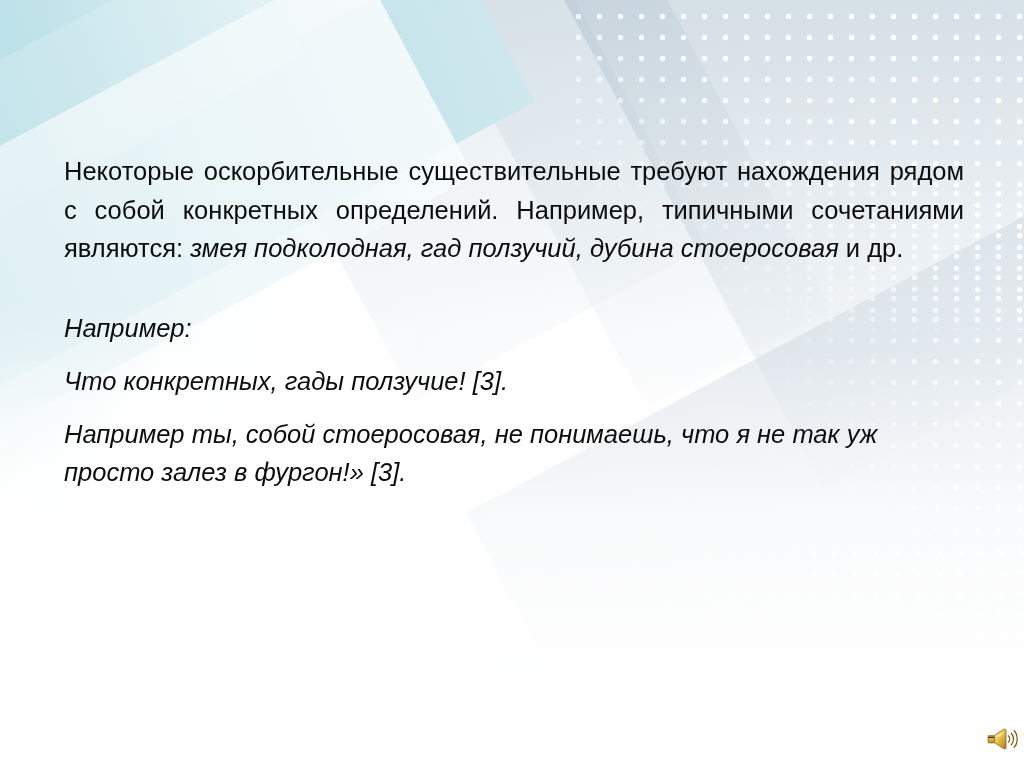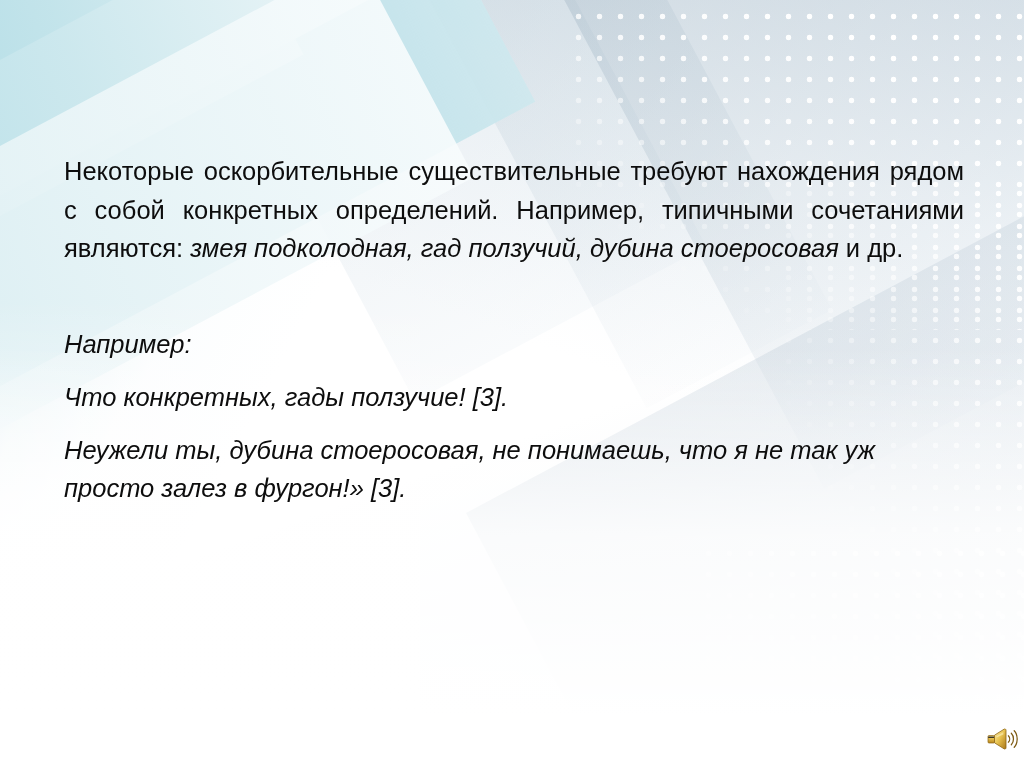--- a/index.html
+++ b/index.html
@@ -186,21 +186,21 @@
   }
 
   #para-intro {
     text-align: justify;
     text-justify: inter-word;
     margin: 0;
   }
   #para-intro .ital { font-style: italic; }
 
   #examples {
-    margin-top: 57px;
+    margin-top: 41px;
   }
   .example-line {
     font-style: italic;
     color: #0d0d0d;
     font-size: 25.5px;
     line-height: 38px;
     margin: 0 0 15px 0;
   }
   .example-line:last-child { margin-bottom: 0; }
   .u { text-underline-offset: 2px; }
@@ -237,21 +237,21 @@
   <div id="content">
 
     <p class="para" id="para-intro"><span>Некоторые оскорбительные существительные требуют нахождения рядом с собой конкретных определений. Например, типичными сочетаниями являются: </span><span class="ital">змея подколодная, гад ползучий, дубина стоеросовая</span><span> и др.</span></p>
 
     <div id="examples">
 
       <p class="example-line"><span>Например:</span></p>
 
       <p class="example-line"><span>Что конкретных, </span><span class="u">гады ползучие!</span><span> [3].</span></p>
 
-      <p class="example-line"><span>Неужели ты, </span><span class="u">дубина стоеросовая</span><span>, не понимаешь, что я не так уж просто залез в фургон!» [3].</span></p>
+      <p class="example-line"><span>Например ты, </span><span class="u">собой стоеросовая</span><span>, не понимаешь, что я не так уж просто залез в фургон!» [3].</span></p>
 
     </div>
   </div>
 
   <div id="audio-icon" title="audio">
     <svg viewBox="0 0 34 30" width="34" height="30" aria-hidden="true">
       <defs>
         <linearGradient id="spkBody" x1="0" y1="0" x2="0" y2="1">
           <stop offset="0%" stop-color="#f7e39a"></stop>
           <stop offset="35%" stop-color="#e8c color-stop"></stop>

